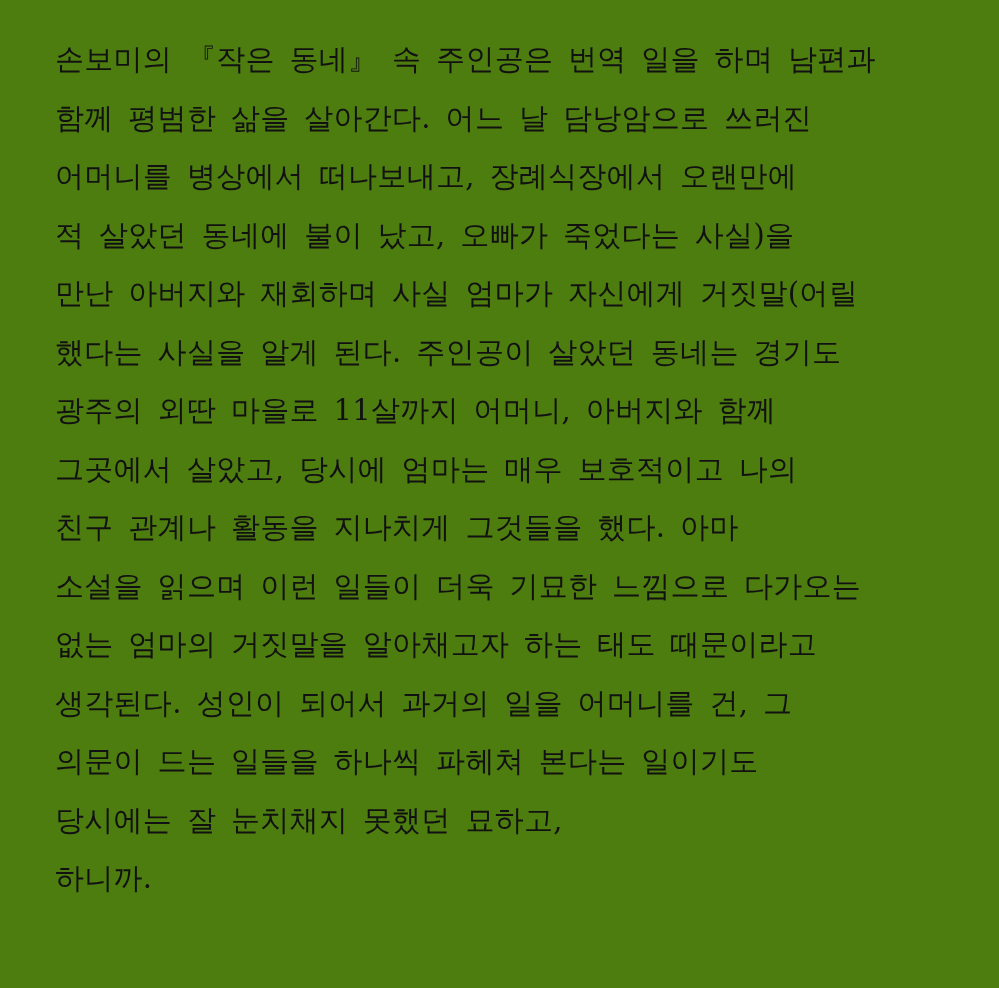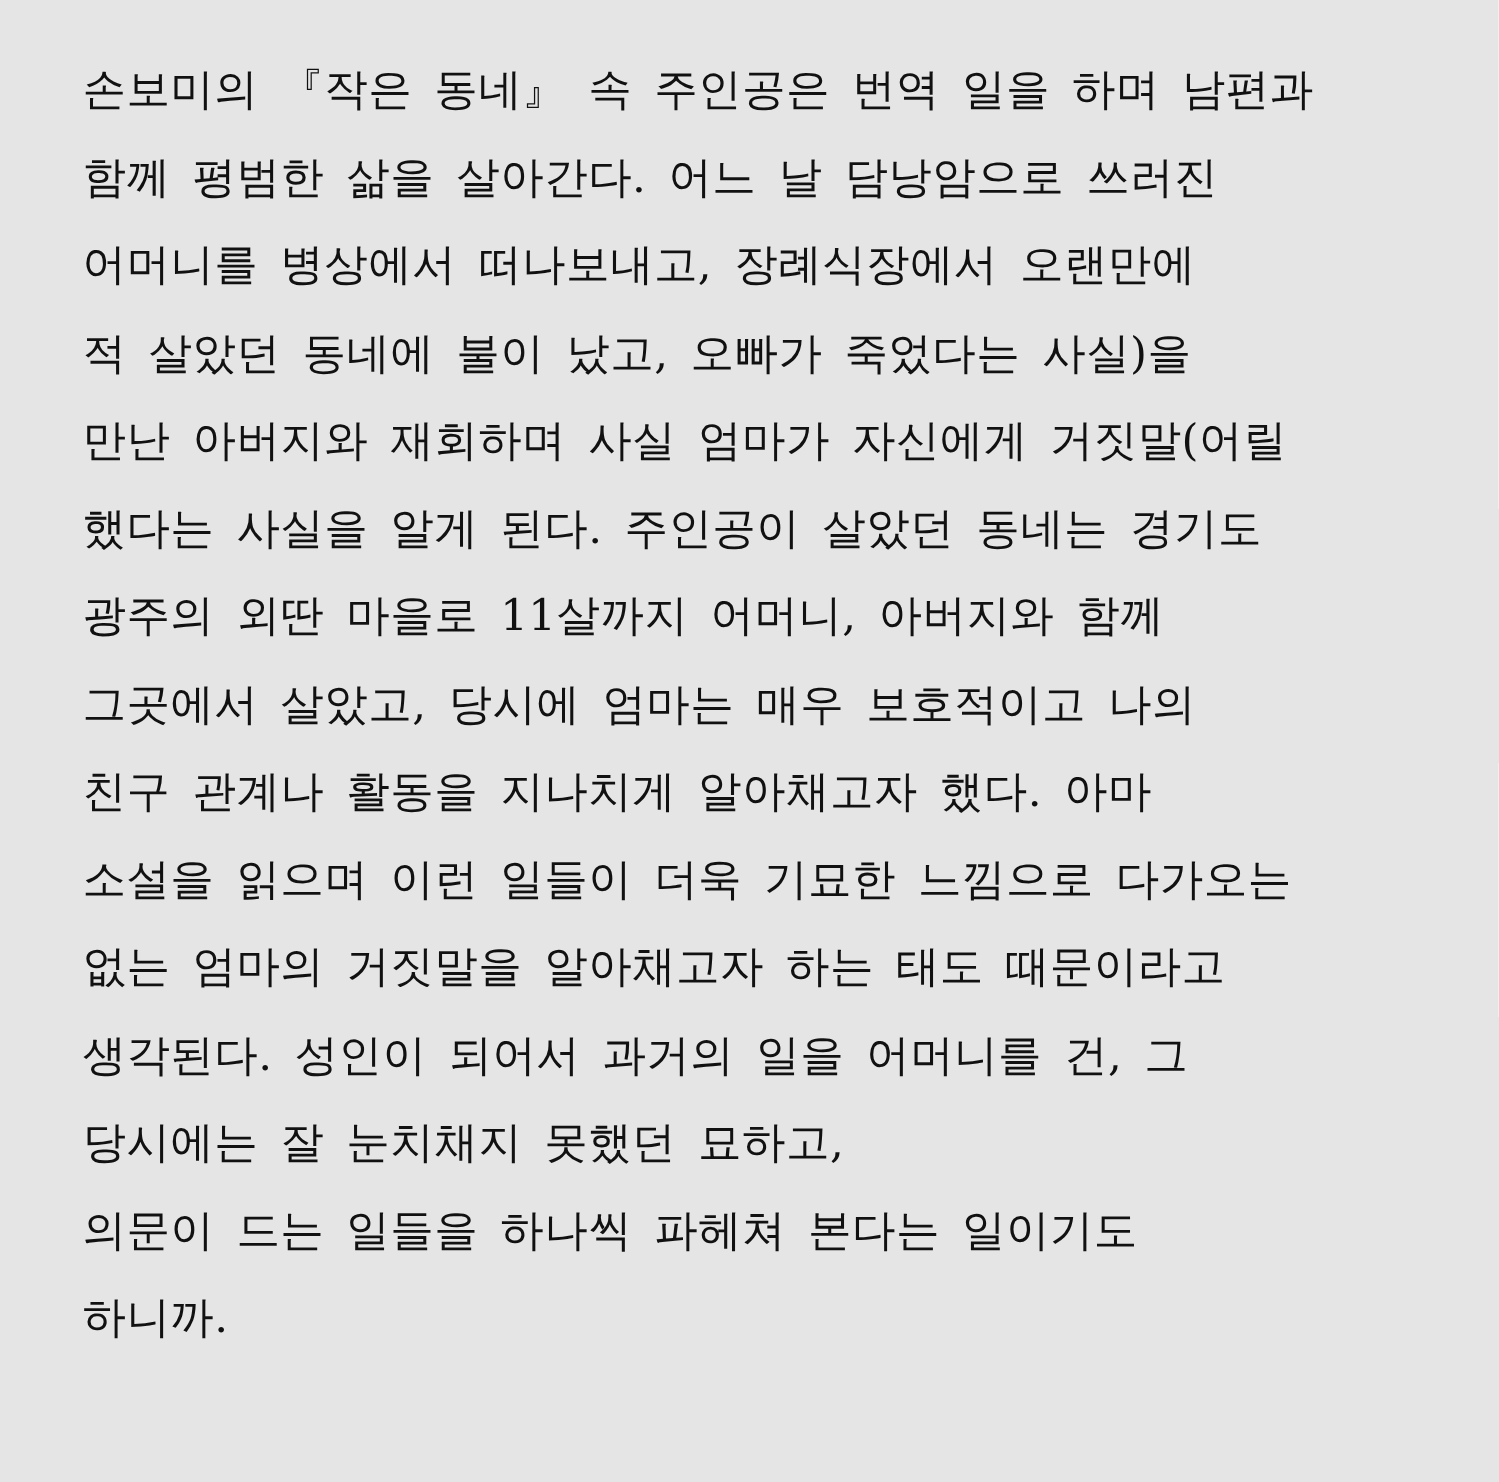--- a/index.html
+++ b/index.html
@@ -7,21 +7,21 @@
     padding: 0;
     width: 999px;
     height: 988px;
     background: #ffffff;
     overflow: hidden;
   }
   .page {
     box-sizing: border-box;
     width: 999px;
     height: 988px;
-    background: #e5e5e5;
+    background: #4d7c0f;
     padding: 30px 18px 0 55px;
   }
   .text-block {
     font-family: "DejaVu Serif", "Liberation Serif", serif;
     color: #111111;
     font-size: 29px;
     font-weight: 400;
   }
   .line {
     line-height: 58.5px;
@@ -36,21 +36,21 @@
 <div class="page">
   <div class="text-block" id="paragraph" style="color: rgb(17, 17, 17);">
       <div class="line">손보미의 『작은 동네』 속 주인공은 번역 일을 하며 남편과</div>
       <div class="line">함께 평범한 삶을 살아간다. 어느 날 담낭암으로 쓰러진</div>
       <div class="line">어머니를 병상에서 떠나보내고, 장례식장에서 오랜만에</div>
       <div class="line">적 살았던 동네에 불이 났고, 오빠가 죽었다는 사실)을</div>
       <div class="line">만난 아버지와 재회하며 사실 엄마가 자신에게 거짓말(어릴</div>
       <div class="line">했다는 사실을 알게 된다. 주인공이 살았던 동네는 경기도</div>
       <div class="line">광주의 외딴 마을로 11살까지 어머니, 아버지와 함께</div>
       <div class="line">그곳에서 살았고, 당시에 엄마는 매우 보호적이고 나의</div>
-      <div class="line">친구 관계나 활동을 지나치게 알아채고자 했다. 아마</div>
+      <div class="line">친구 관계나 활동을 지나치게 그것들을 했다. 아마</div>
       <div class="line">소설을 읽으며 이런 일들이 더욱 기묘한 느낌으로 다가오는</div>
       <div class="line">없는 엄마의 거짓말을 알아채고자 하는 태도 때문이라고</div>
       <div class="line">생각된다. 성인이 되어서 과거의 일을 어머니를 건, 그</div>
+      <div class="line">의문이 드는 일들을 하나씩 파헤쳐 본다는 일이기도</div>
       <div class="line">당시에는 잘 눈치채지 못했던 묘하고,</div>
-      <div class="line">의문이 드는 일들을 하나씩 파헤쳐 본다는 일이기도</div>
       <div class="line">하니까.</div>
     </div>
 </div>
 
 </body></html>

